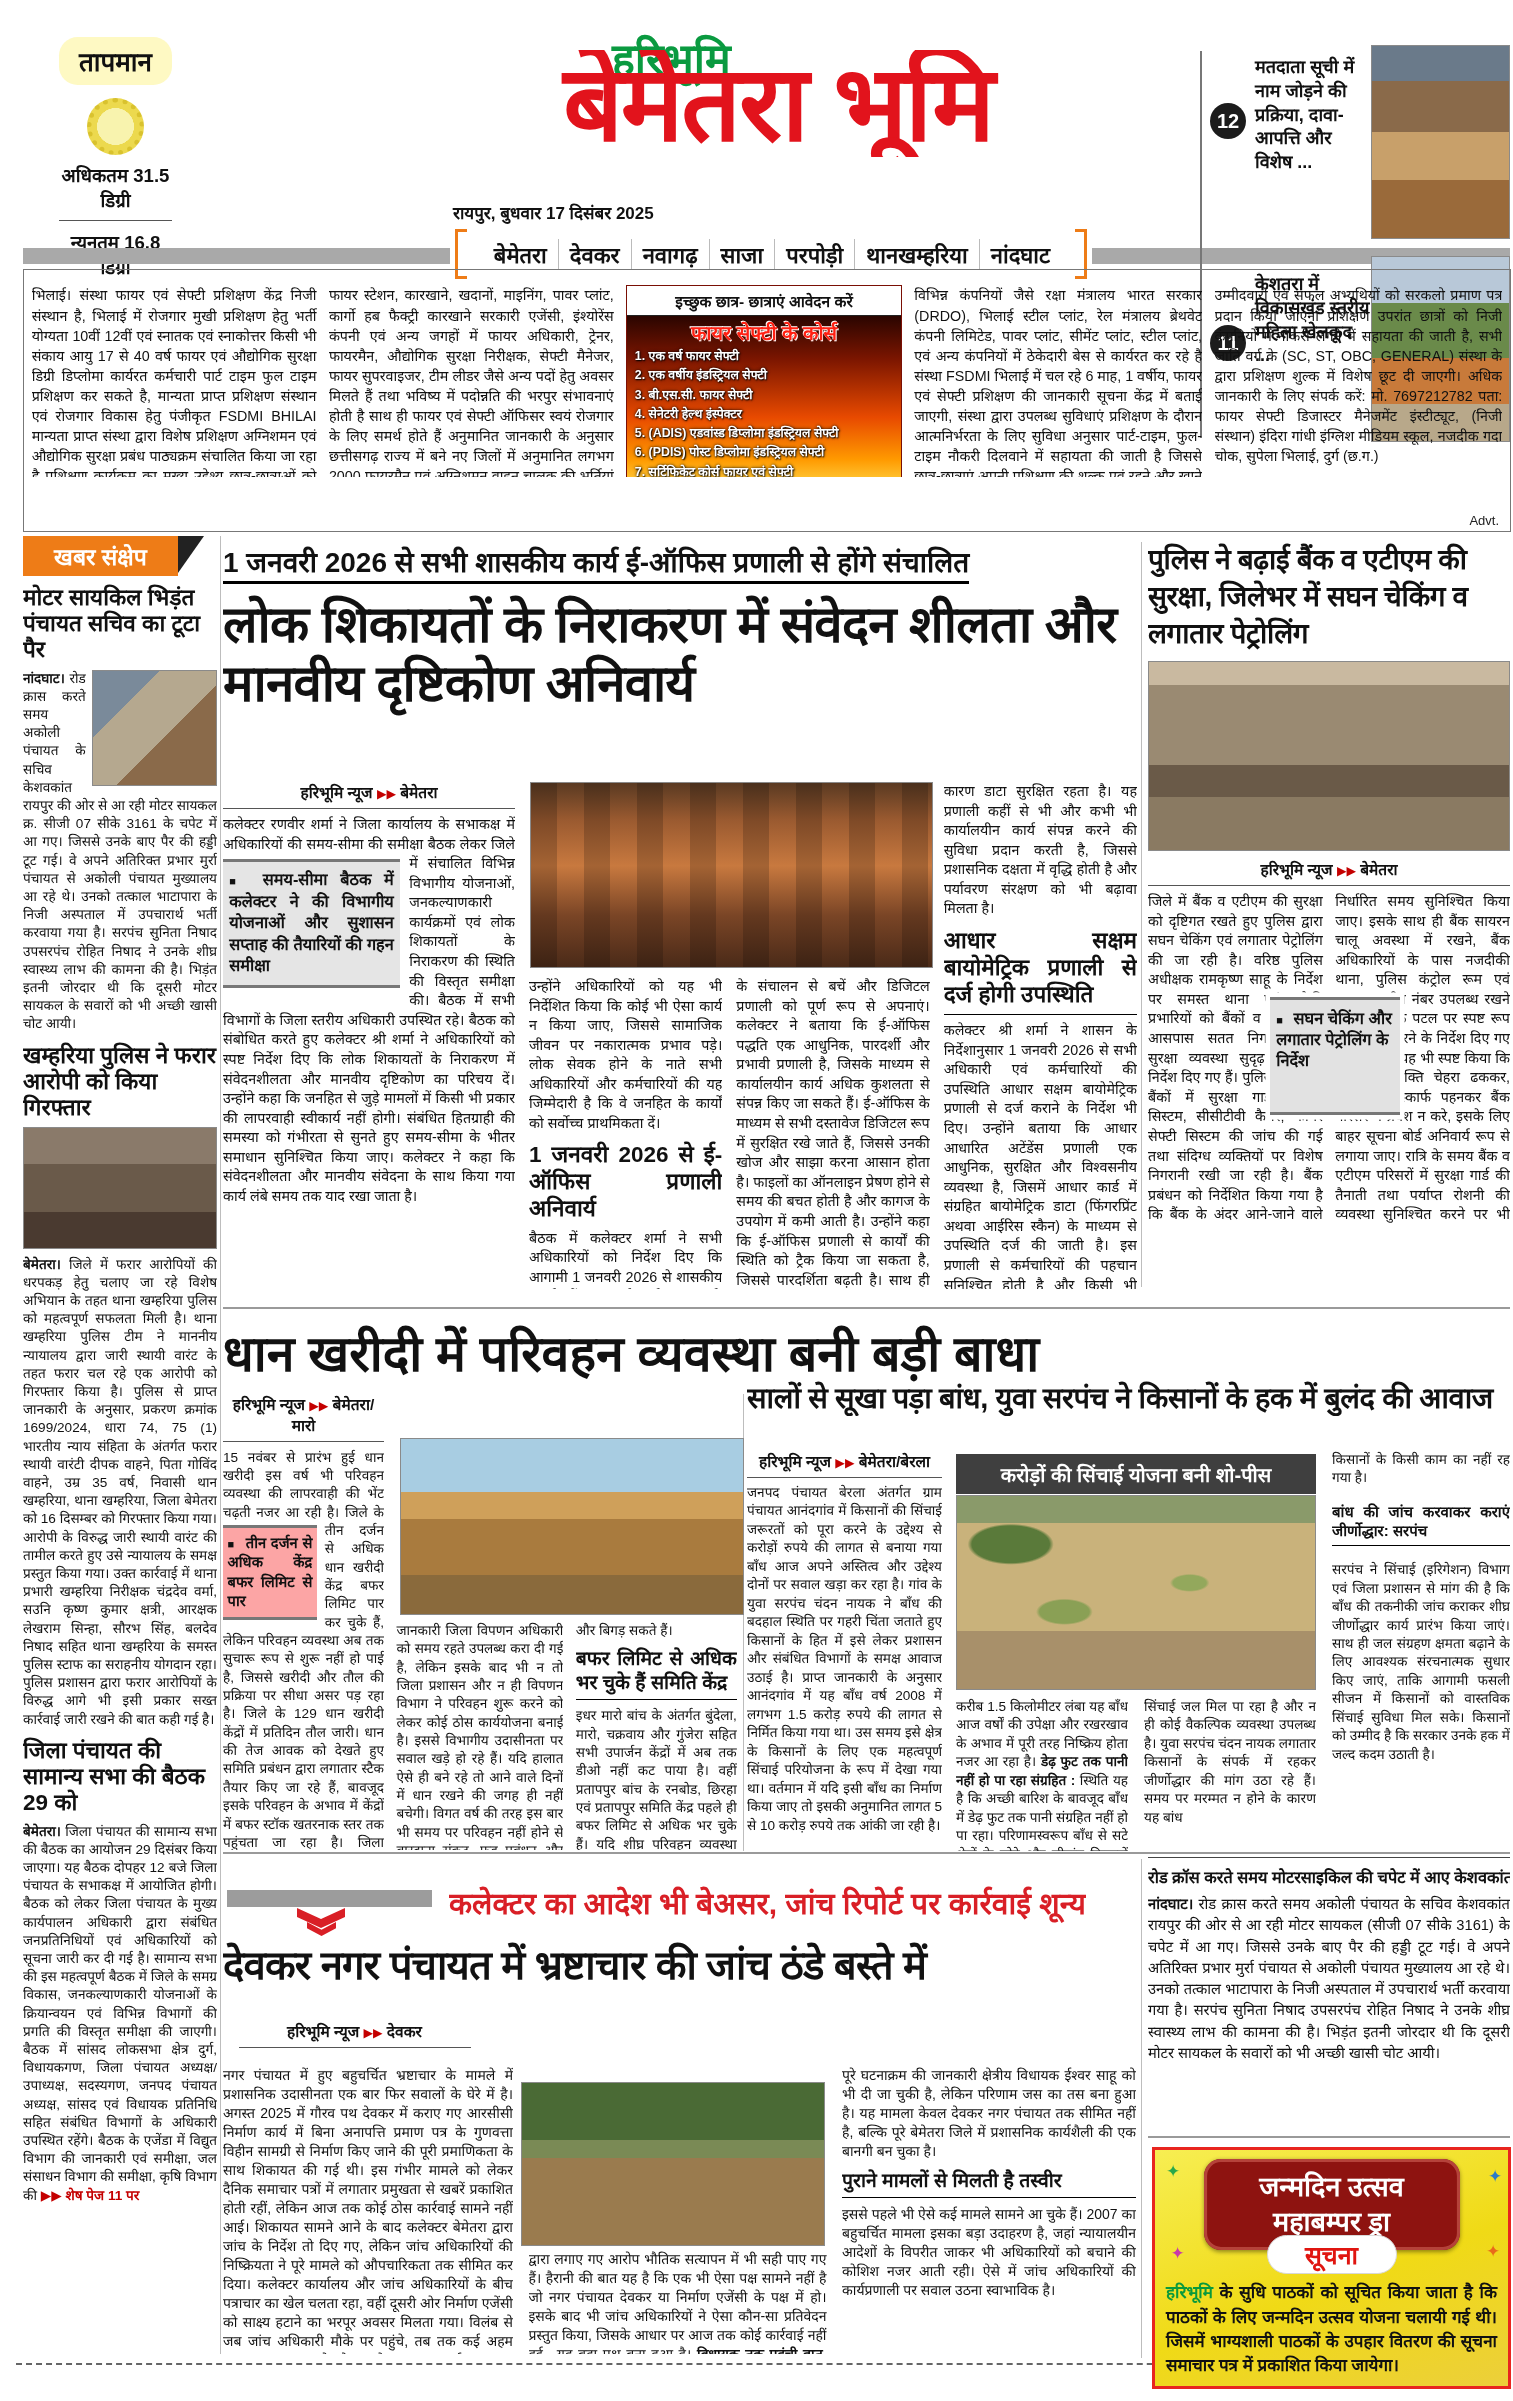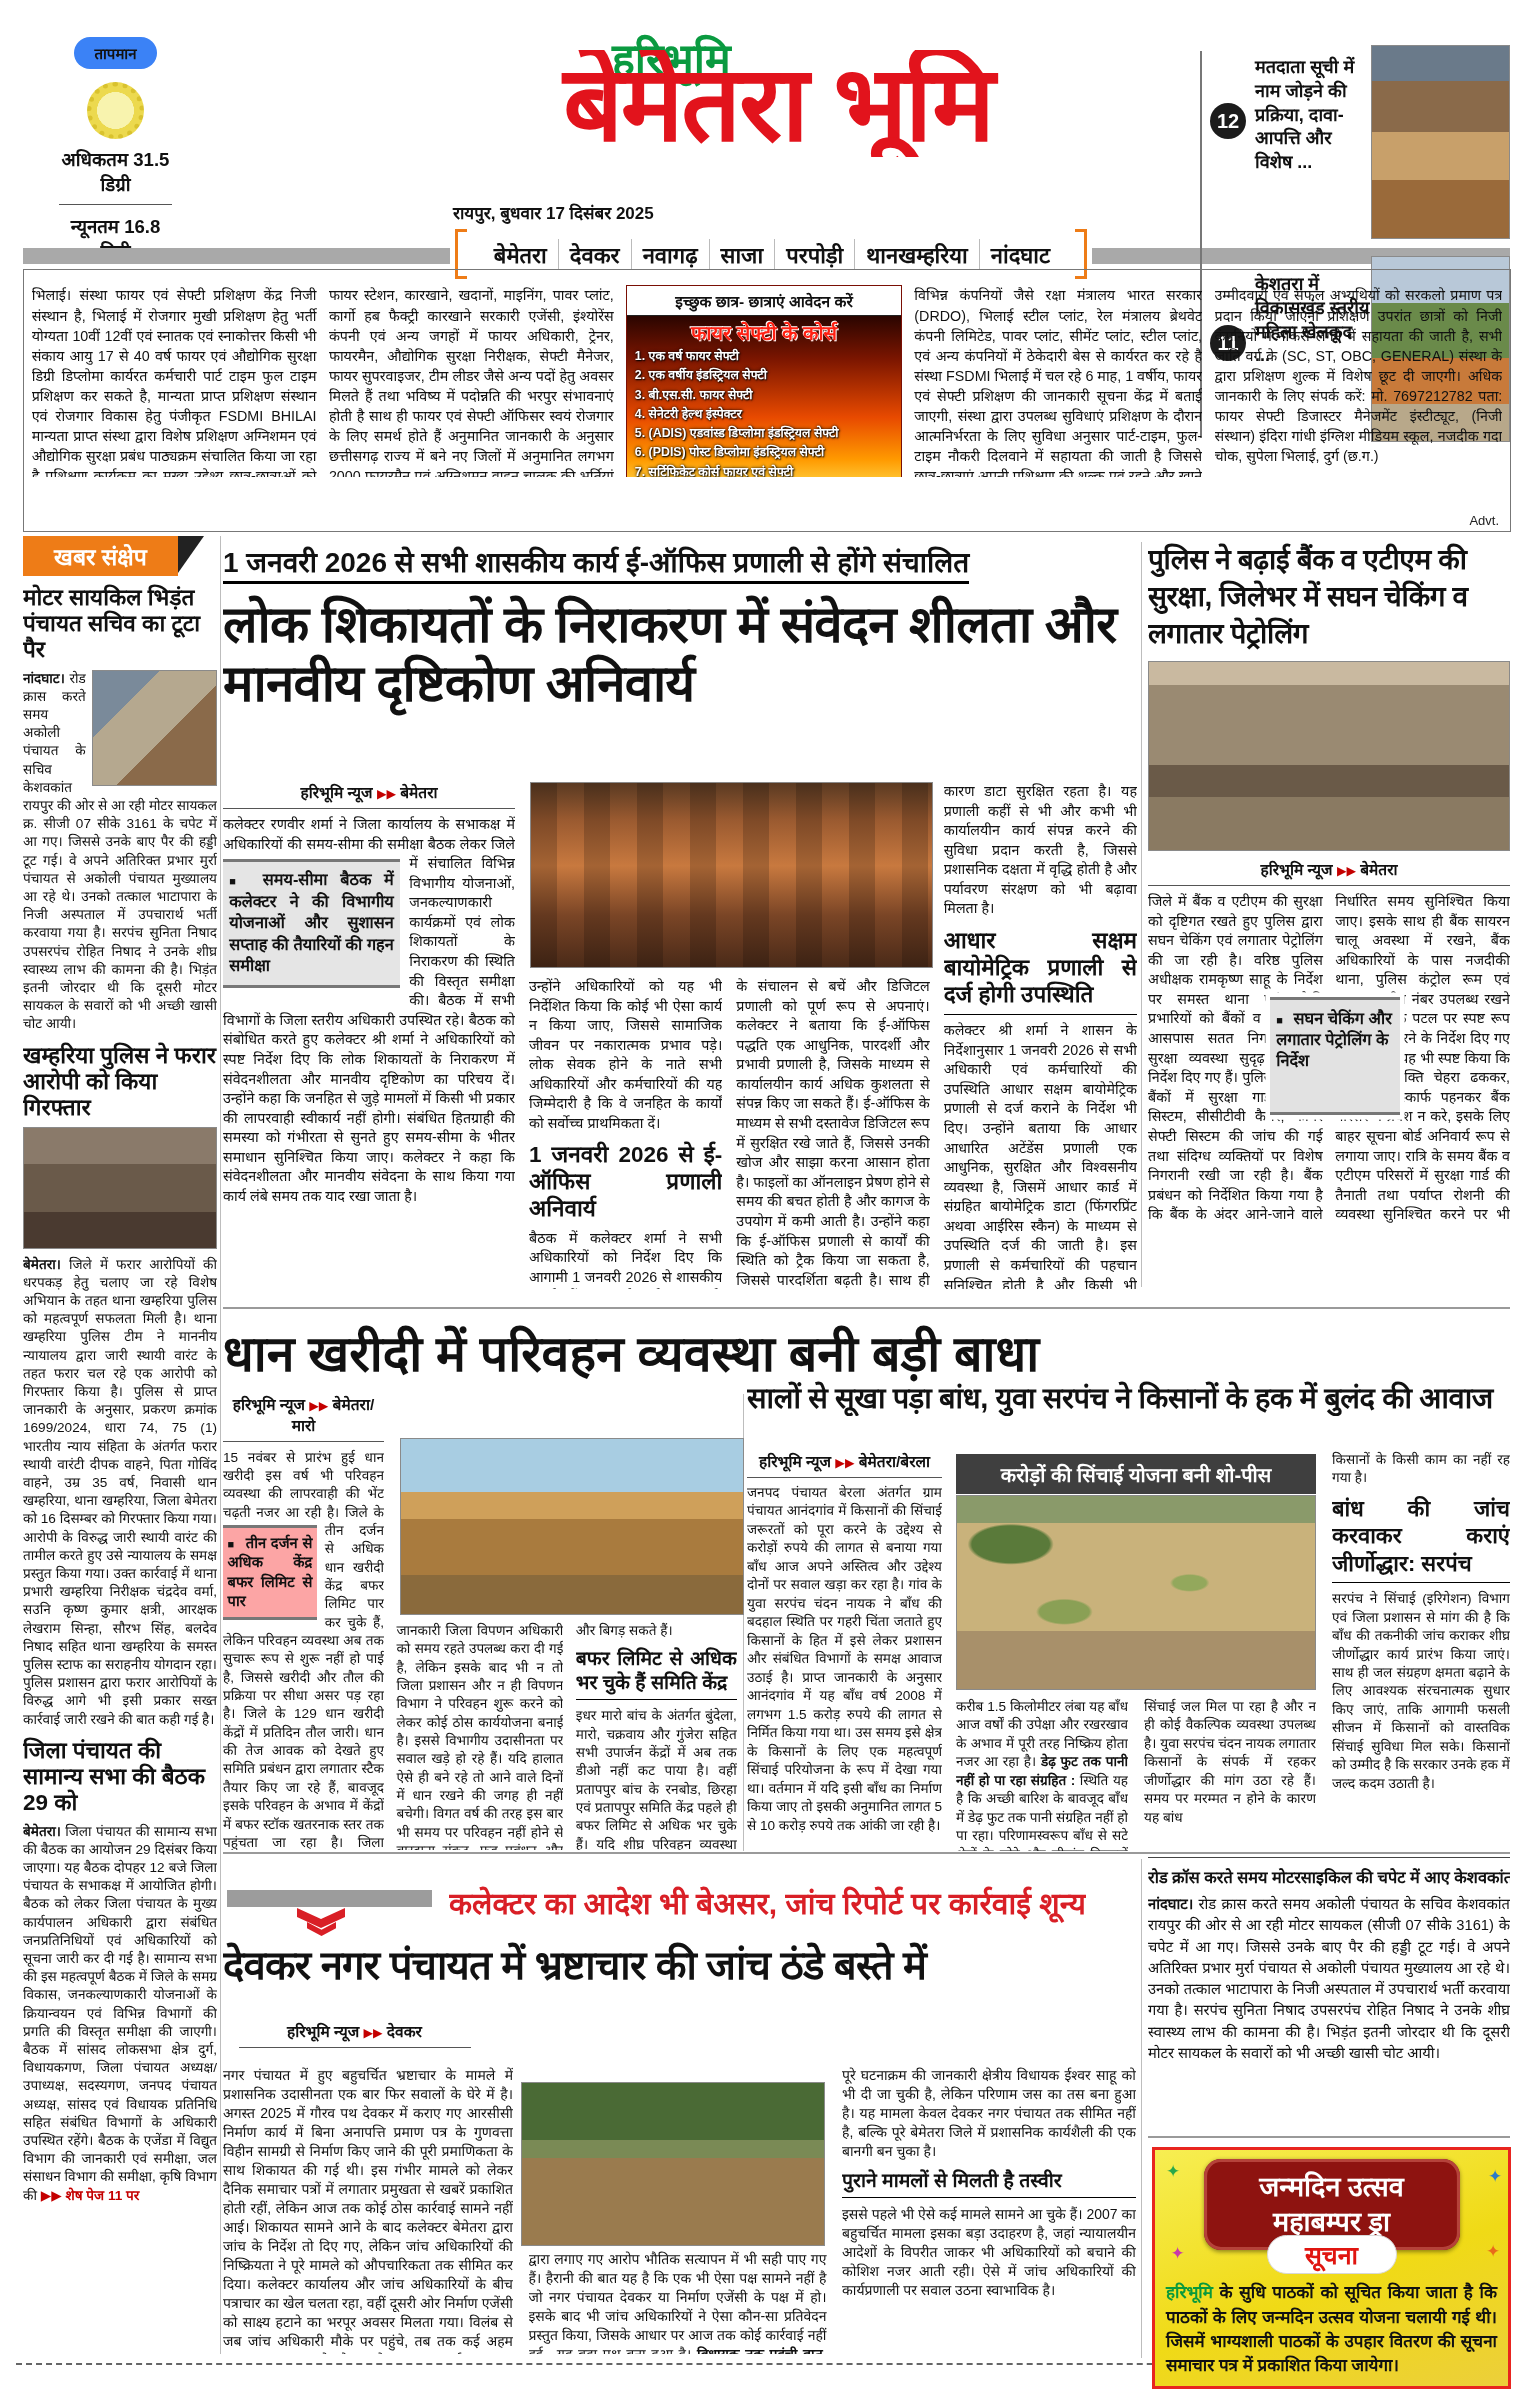--- a/index.html
+++ b/index.html
@@ -6,21 +6,21 @@
   html,body { background:#e8e8e8; }
   body { font-family:"Liberation Sans","DejaVu Sans",sans-serif; }
   #page { position:relative; width:1514px; height:2401px; background:#fff; overflow:hidden; margin:0 auto; color:#111; }
   .abs { position:absolute; }
   .bold { font-weight:bold; }
   .nowrap { white-space:nowrap; overflow:hidden; }
   .photo { border:0.8px solid #8a8a8a; }
 
   
   .weather { left:59px; top:37px; width:113px; text-align:center; }
-  .weather-pill { display:inline-block; background:#3b82f6; border-radius:18.6px; font-size:15px; font-weight:bold; padding:6.2px 20px; }
+  .weather-pill { display:inline-block; background:#fef9c3; border-radius:18.6px; font-size:26px; font-weight:bold; padding:6.2px 20px; }
   .sun-icon { width:57px; height:57px; margin:12.4px auto 7.7px; border-radius:50%; background:radial-gradient(circle,#f8f3ae 0 55%,#ecd94e 56% 100%); border:5.4px dotted #d9c22e; }
   .weather-max { font-size:18.6px; font-weight:bold; padding-bottom:7.7px; border-bottom:1.5px solid #555; }
   .weather-min { font-size:18.6px; font-weight:bold; padding-top:7.7px; }
   .brand { left:612px; top:28px; font-size:43px; font-weight:bold; color:#0a9a40; }
   .mast-title { left:422px; top:50px; width:712px; text-align:center; font-size:105px; line-height:1.02; font-weight:bold; color:#e2131c; letter-spacing:-2.3px; }
   .mast-date { left:453px; top:201px; font-size:17px; font-weight:bold; }
   .navbar-left { left:23px; top:248px; width:427px; height:15.5px; background:#a9a9a9; }
   .navbar-right { left:1092px; top:248px; width:418px; height:15.5px; background:#a9a9a9; }
   .bracket-l { left:455px; top:229px; width:12.4px; height:50px; border:3.9px solid #ee7c17; border-right:none; }
   .bracket-r { left:1075px; top:229px; width:12.4px; height:50px; border:3.9px solid #ee7c17; border-left:none; }
@@ -103,21 +103,21 @@
 
   
   .dam { left:747px; top:1377px; width:763px; height:475px; overflow:hidden; }
   .dam-headline { font-size:29px; font-weight:bold; white-space:nowrap; overflow:hidden; letter-spacing:-0.4px; }
   .dam-colA { left:0; top:74px; width:195px; height:400px; font-size:13.6px; line-height:1.36; text-align:justify; overflow:hidden; }
   .dam-caption { left:209px; top:77px; width:360px; height:40px; background:#3f3f3f; color:#fff; font-size:20px; font-weight:bold; display:flex; align-items:center; justify-content:center; }
   .dam-photo { left:209px; top:118px; width:360px; height:195px; background:radial-gradient(ellipse at 30% 60%,#8aa055 0 7%,transparent 8%),radial-gradient(ellipse at 65% 45%,#93a85c 0 5%,transparent 6%),radial-gradient(ellipse at 15% 25%,#5a7a3a 0 9%,transparent 10%),linear-gradient(180deg,#8a9a6a 0 14%,#c9b27b 14% 70%,#a8906a 70% 100%); }
   .dam-colB { left:209px; top:321px; width:172px; height:153px; font-size:13.6px; line-height:1.36; text-align:justify; overflow:hidden; }
   .dam-colC { left:397px; top:321px; width:172px; height:153px; font-size:13.6px; line-height:1.36; text-align:justify; overflow:hidden; }
   .dam-colD { left:585px; top:74px; width:178px; height:400px; font-size:13.6px; line-height:1.36; text-align:justify; overflow:hidden; }
-  .dsub { font-size:22px; font-weight:bold; line-height:1.25; border-bottom:1.5px solid #000; padding-bottom:4.6px; margin:7px 0; }
+  .dsub { font-size:15px; font-weight:bold; line-height:1.25; border-bottom:1.5px solid #000; padding-bottom:4.6px; margin:15px 0; }
 
   
   .devkar { left:223px; top:1874px; width:914px; height:484px; overflow:hidden; }
   .gray-bar { position:absolute; left:3.9px; top:15.5px; width:205px; height:17px; background:#9c9c9c; }
   .chev { position:absolute; width:48px; height:20px; background:#d91f26; clip-path:polygon(0 0,50% 55%,100% 0,100% 45%,50% 100%,0 45%); }
   .devkar-kicker { position:absolute; left:226px; top:7.7px; font-size:30px; font-weight:bold; color:#d91f26; white-space:nowrap; overflow:hidden; max-width:681px; }
   .devkar-headline { position:absolute; left:0; top:62px; width:914px; font-size:40px; font-weight:bold; white-space:nowrap; overflow:hidden; letter-spacing:-0.8px; }
   .devkar-byline { position:absolute; left:15.5px; top:146px; width:232px; }
   .devkar-cols { position:absolute; left:0; top:192px; width:914px; height:288px; display:flex; gap:15.5px; }
   .dvcol { font-size:14px; line-height:1.36; text-align:justify; overflow:hidden; }

